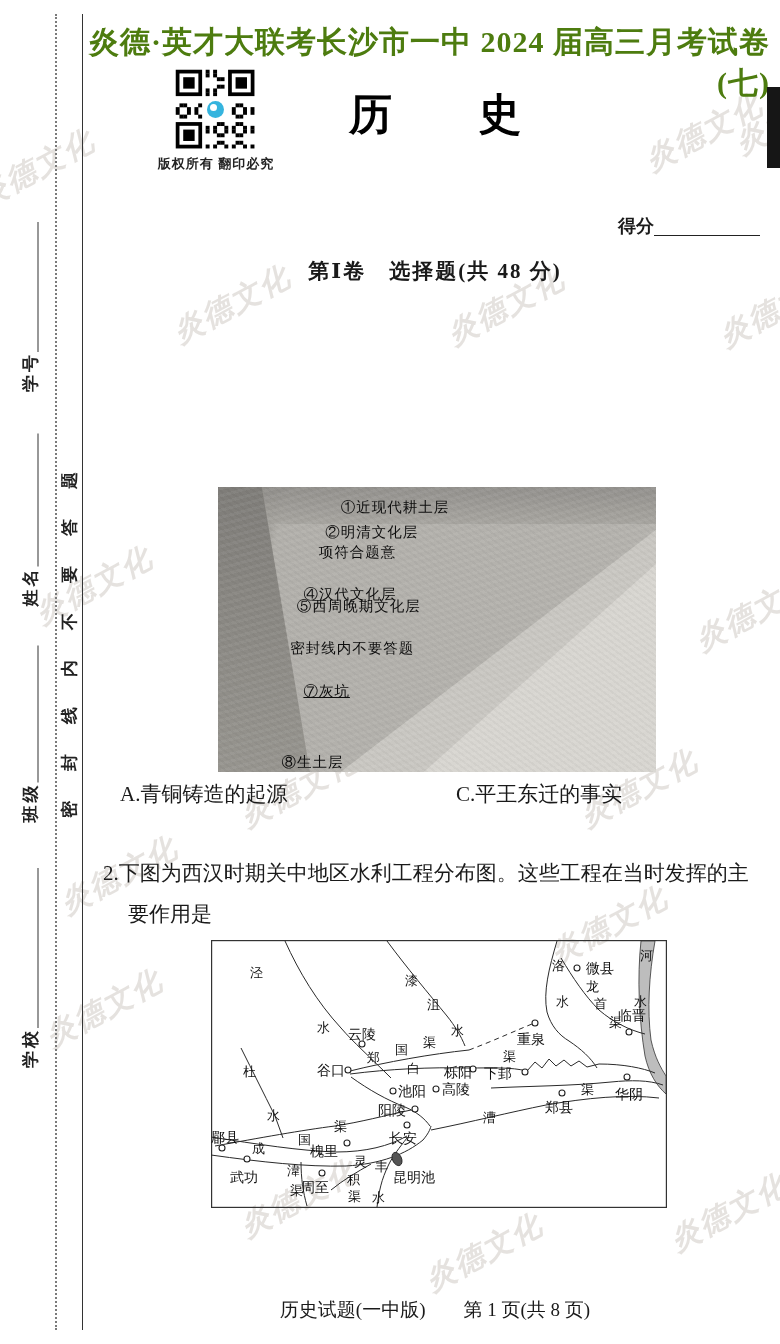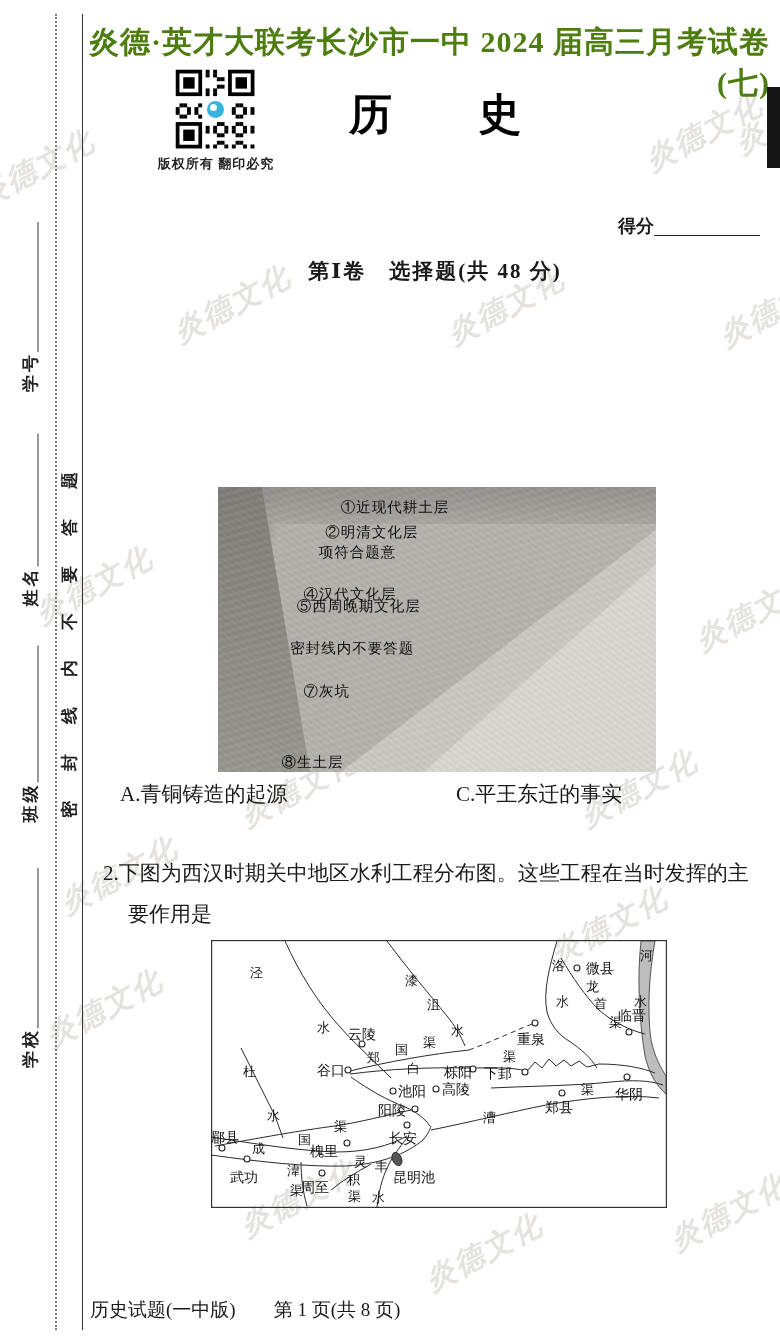--- a/index.html
+++ b/index.html
@@ -37,21 +37,21 @@
   .section-heading{position:absolute;top:257px;left:90px;width:690px;text-align:center;
                    font-size:21px;font-weight:700;letter-spacing:2px;}
   .intro{position:absolute;left:128px;top:301px;width:652px;text-indent:-33px;
          font-size:21px;line-height:41px;}
   .intro b{letter-spacing:.5px;}
   .question{position:absolute;font-size:21px;line-height:41px;width:652px;left:128px;text-indent:-25px;}
   .q1{top:377px;} .q2{top:853px;}
   .options{position:absolute;left:120px;width:656px;display:grid;grid-template-columns:336px auto;
            grid-row-gap:12px;font-size:21px;line-height:25px;}
   .opts1{top:782px;} .opts2{top:1229px;}
-  .footer{position:absolute;top:1297px;left:90px;width:690px;text-align:left;font-size:19px;}
+  .footer{position:absolute;top:1297px;left:90px;width:690px;text-align:center;font-size:19px;}
   
   .photo{position:absolute;left:218px;top:487px;width:438px;height:285px;overflow:hidden;
          background:linear-gradient(105deg,#8f8d89 0%,#a3a19c 12%,#b2b0ab 14%,#b5b3ae 100%);}
   .photo .topband{position:absolute;left:0;top:0;right:0;height:13%;
                   background:linear-gradient(#8e8c88,#a5a39e);opacity:.85;}
   .photo .face1{position:absolute;inset:0;background:#c9c7c2;
                 clip-path:polygon(100% 15%,100% 100%,28% 100%);}
   .photo .face2{position:absolute;inset:0;background:#d8d6d1;
                 clip-path:polygon(100% 27%,100% 100%,47% 100%);}
   .photo .wedge{position:absolute;inset:0;background:linear-gradient(#7f7d79,#97958f);
@@ -200,21 +200,21 @@
     <div class="face1"></div>
     <div class="face2"></div>
     <div class="wedge"></div>
     <div class="texture"></div>
   <span class="ph-label" style="left: 28%; top: 4%;">①近现代耕土层</span>
       <span class="ph-label" style="left: 24.5%; top: 12.5%;">②明清文化层</span>
       <span class="ph-label" style="left: 23%; top: 19.5%;">项符合题意</span>
       <span class="ph-label" style="left: 19.5%; top: 27.5%; margin-top: 20px;">④汉代文化层</span>
       <span class="ph-label" style="left: 18%; top: 38.5%;">⑤西周晚期文化层</span>
       <span class="ph-label" style="left: 16.5%; top: 53.5%;">密封线内不要答题</span>
-      <span class="ph-label" style="left: 19.5%; top: 68.5%;">⑦灰坑</span>
+      <span class="ph-label" style="left: 19.5%; top: 68.5%; text-decoration: underline;">⑦灰坑</span>
       <span class="ph-label" style="left: 14.5%; top: 87%; margin-top: 18px;">⑧生土层</span>
     </div>
   <div class="options opts1">
       <span>A.青铜铸造的起源</span>
       <span>C.平王东迁的事实</span>
     </div>
 
   <div class="question q2">
     <span>2.</span><span>下图为西汉时期关中地区水利工程分布图。这些工程在当时发挥的主<br>要作用是</span>
   </div>

